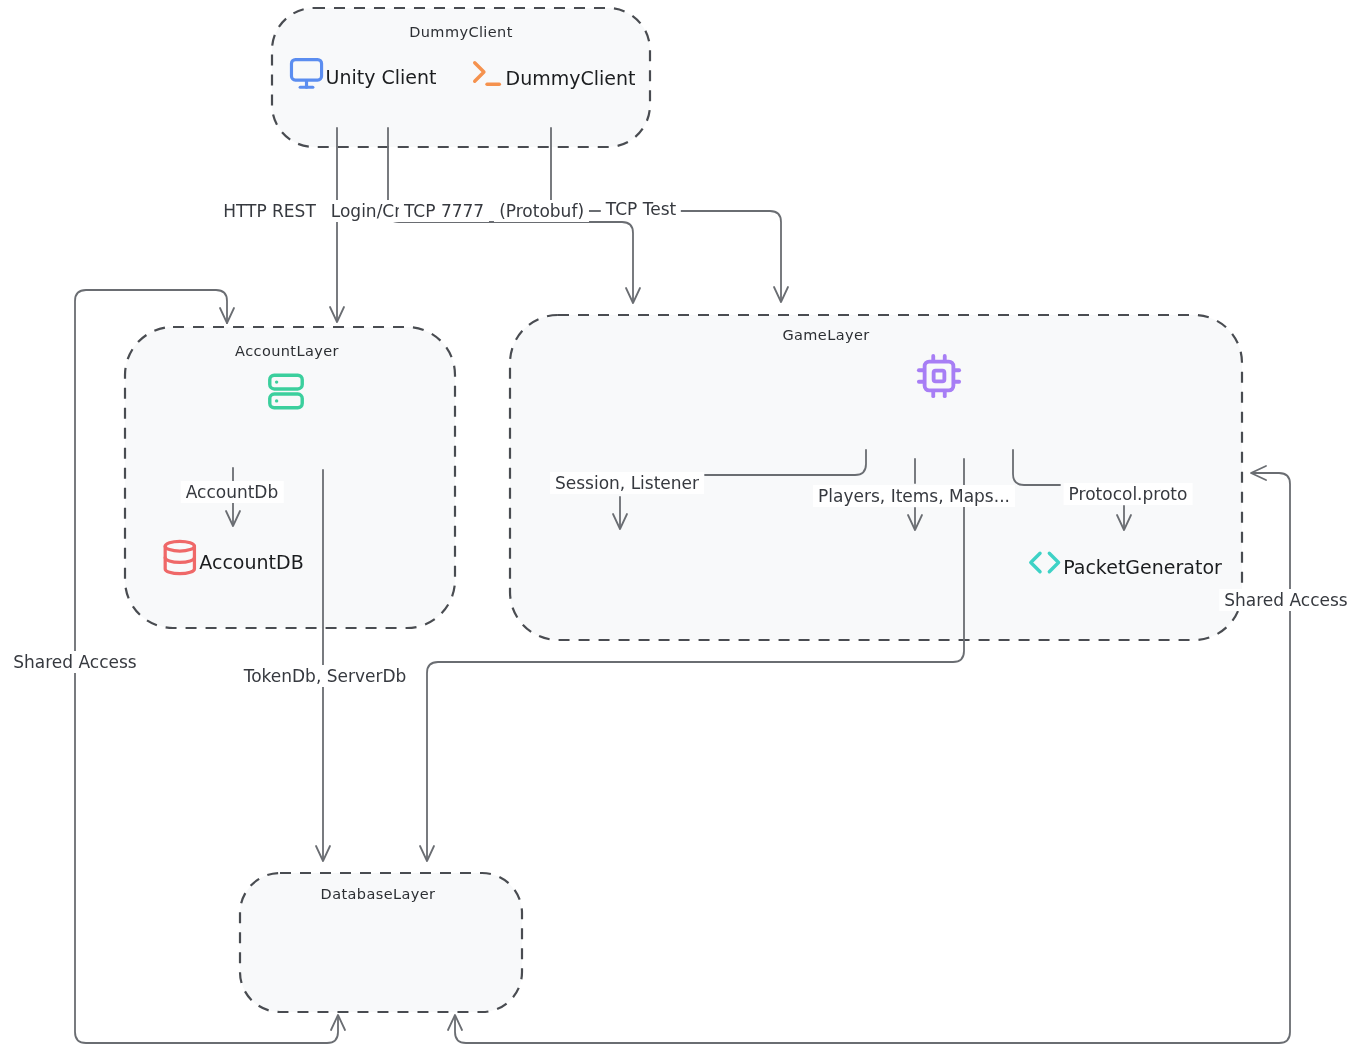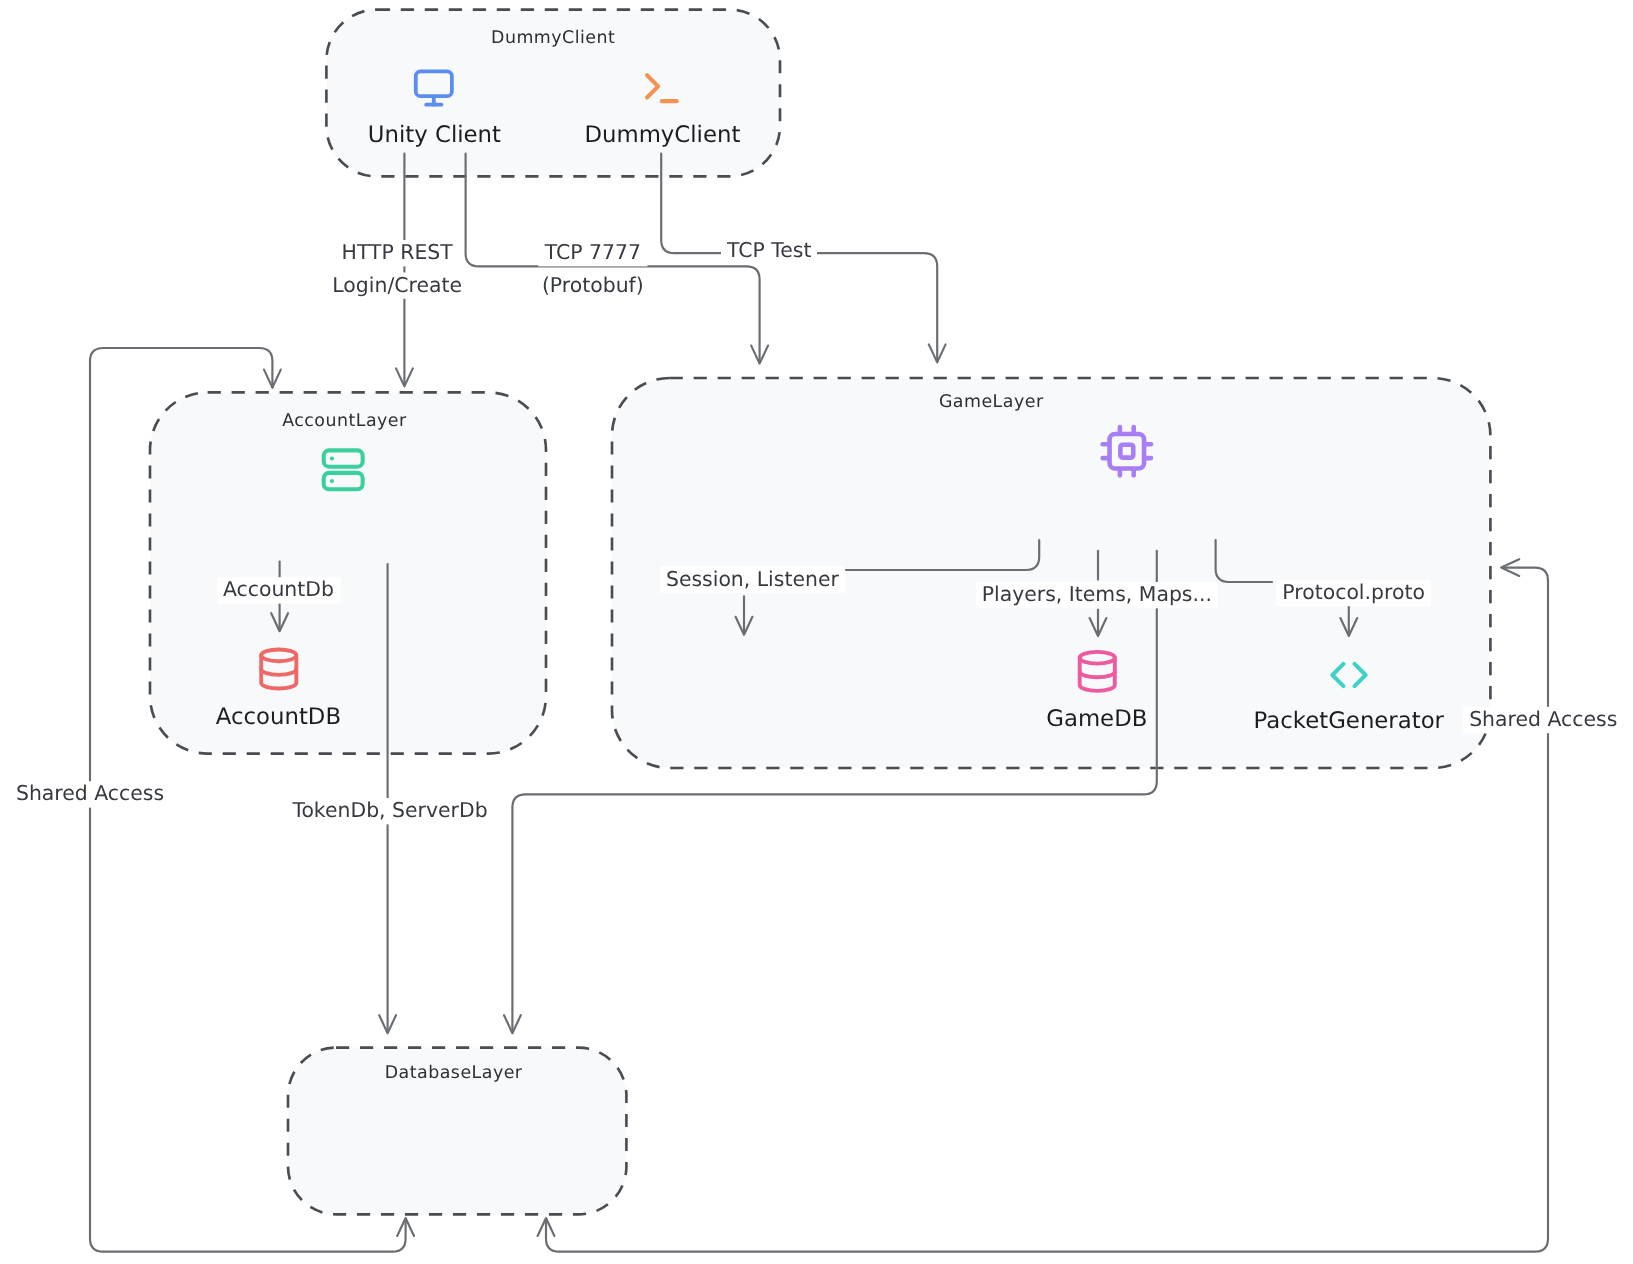--- a/index.html
+++ b/index.html
@@ -9,32 +9,32 @@
   }
   svg.wires{position:absolute;left:0;top:0;width:1361px;height:1053px;}
   .layer-rect{fill:var(--box_fill,#f8f9fa);stroke:var(--box_border,#494c51);stroke-width:2.2;stroke-dasharray:11 9;}
   .wire{fill:none;stroke:var(--wire,#6a6d72);stroke-width:1.8;stroke-linecap:round;stroke-linejoin:round;}
   .layer-title{
     position:absolute;transform:translateX(-50%);white-space:nowrap;
     font-size:14.5px;letter-spacing:.4px;color:#2c2f33;
   }
   .node{
     position:absolute;transform:translateX(-50%);
-    display:flex;flex-direction:column;align-items:center;
+    display:flex;flex-direction:row;align-items:center;
   }
   .node-icon{display:block;line-height:0;}
   .node-label{
     margin-top:8px;text-align:center;white-space:nowrap;
     font-size:19px;line-height:24px;color:var(--node_text,#1b1d1f);
   }
   .node-label .l2{display:block;}
   .edge-label{
     position:absolute;transform:translateX(-50%);text-align:center;white-space:nowrap;
     font-size:17px;line-height:22px;color:var(--label_text,#36393f);
-    display:flex;flex-direction:column;align-items:center;gap:5px;
+    display:flex;flex-direction:row;align-items:center;gap:5px;
   }
   .chip{background:#fff;padding:0 5px;display:inline-block;}
 </style>
 </head>
 <body>
 
 <div class="canvas">
 
   <svg class="wires">
 
@@ -141,30 +141,20 @@
           <line x1="15" y1="20" x2="15" y2="22.5"></line>
           <line x1="1.5" y1="9" x2="4" y2="9"></line>
           <line x1="1.5" y1="15" x2="4" y2="15"></line>
           <line x1="20" y1="9" x2="22.5" y2="9"></line>
           <line x1="20" y1="15" x2="22.5" y2="15"></line>
         </svg>
     </span>
   </div>
 
 
-  <div class="node" style="left:914px;top:540px">
-    <span class="node-icon" style="color: rgb(238, 90, 159);">
-      <svg width="39" height="39" viewBox="0 0 24 24" fill="none" stroke="currentColor" stroke-width="2" stroke-linecap="round" stroke-linejoin="round">
-          <ellipse cx="12" cy="5" rx="9" ry="3"></ellipse>
-          <path d="M3 5v14a9 3 0 0 0 18 0V5"></path>
-          <path d="M3 12a9 3 0 0 0 18 0"></path>
-        </svg>
-    </span>
-    <span class="node-label">GameDB</span>
-  </div>
 
   <div class="node" style="left:1124px;top:544px">
     <span class="node-icon" style="color: rgb(62, 210, 198);">
       <svg width="37" height="37" viewBox="0 0 24 24" fill="none" stroke="currentColor" stroke-width="2.2" stroke-linecap="round" stroke-linejoin="round">
           <polyline points="9 6 3 12 9 18"></polyline>
           <polyline points="15 6 21 12 15 18"></polyline>
         </svg>
     </span>
     <span class="node-label">PacketGenerator</span>
   </div>

